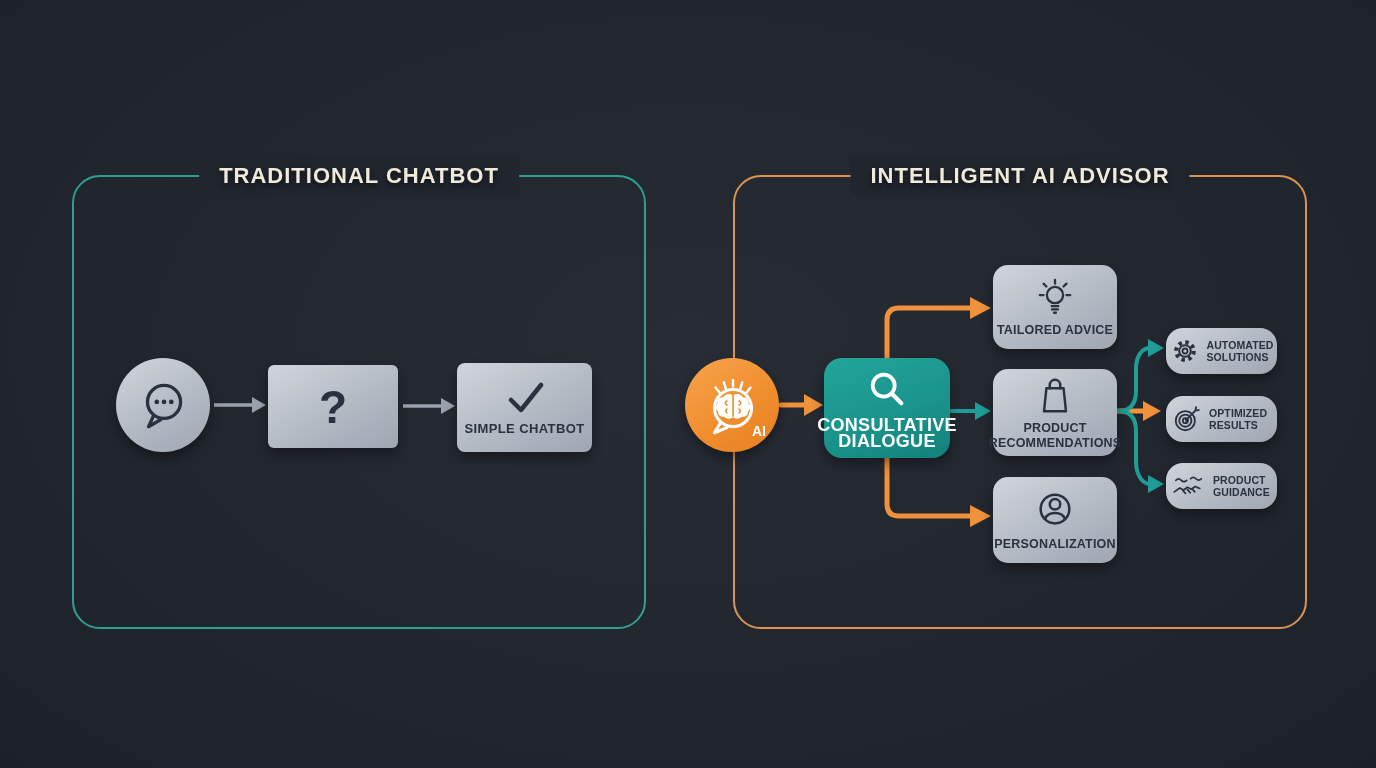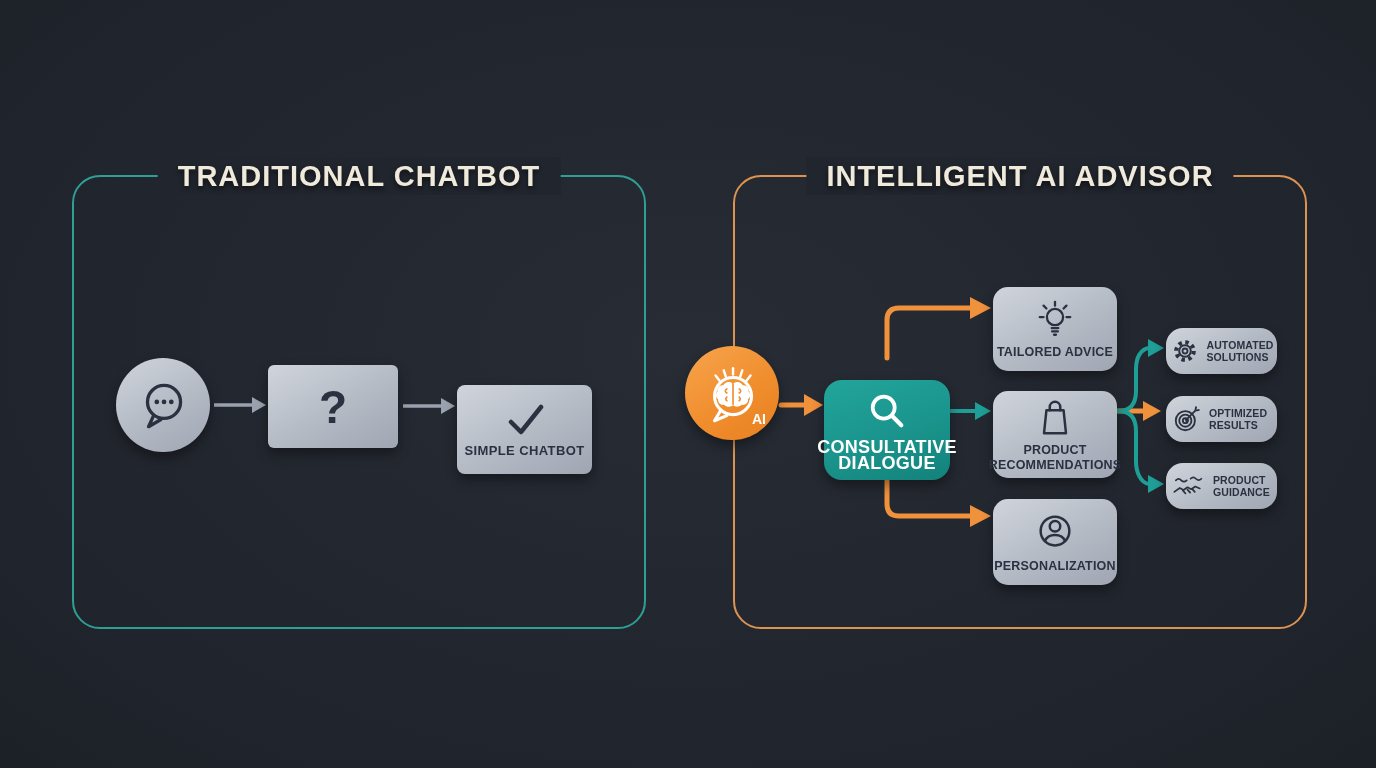--- a/index.html
+++ b/index.html
@@ -10,45 +10,45 @@
   }
   #stage{position:relative;width:1376px;height:768px;}
 
   
   .panel{position:absolute;top:175px;height:450px;border-radius:28px;z-index:0;}
   .panel.left{left:72px;width:570px;border:2px solid #2f9e95;}
   .panel.right{left:733px;width:570px;border:2px solid #dd9350;}
   .panel-title{
     position:absolute;top:-20px;left:50%;transform:translateX(-50%);
     white-space:nowrap;background:#21252d;padding:0 20px;
-    font-size:29px;font-weight:700;letter-spacing:1px;color:#efeadb;
+    font-size:22px;font-weight:700;letter-spacing:1px;color:#efeadb;
     text-shadow:0 3px 5px rgba(0,0,0,.55);line-height:38px;
   }
 
   
   #wires{position:absolute;left:0;top:0;z-index:1;}
 
   
   .node{
     position:absolute;display:flex;align-items:center;justify-content:center;
     background:linear-gradient(150deg,#d0d5dc 0%,#b6bcc6 50%,#9fa6b2 100%);
     color:#2b3140;box-shadow:0 6px 12px rgba(0,0,0,.38);z-index:2;
     box-sizing:border-box;
   }
-  .node.col{flex-direction:column;margin-top:22px;}
+  .node.col{flex-direction:column;}
   .circle{border-radius:50%;}
   .chat-circle{left:116px;top:358px;width:94px;height:94px;}
   .q-box{left:268px;top:365px;width:130px;height:83px;border-radius:6px;}
   .q-mark{font-size:46px;font-weight:700;line-height:1;}
   .answer-box{left:457px;top:363px;width:135px;height:89px;border-radius:8px;gap:6px;}
   .node-label{font-weight:700;text-align:center;}
   .answer-box .node-label{font-size:13px;letter-spacing:.4px;}
 
   .ai-circle{
-    left:685px;top:346px;width:94px;height:94px;
+    left:685px;top:358px;width:94px;height:94px;
     background:linear-gradient(145deg,#f7a44d 0%,#f08e2e 55%,#e87f1f 100%);
     color:#fff;
   }
   .ai-tag{position:absolute;right:13px;bottom:13px;font-size:14px;font-weight:700;color:#fff;}
 
   .dialogue-box{
     left:824px;top:358px;width:126px;height:100px;border-radius:18px;
     background:linear-gradient(160deg,#22a59c 0%,#1a948c 55%,#13827b 100%);
     color:#fff;gap:5px;
   }

